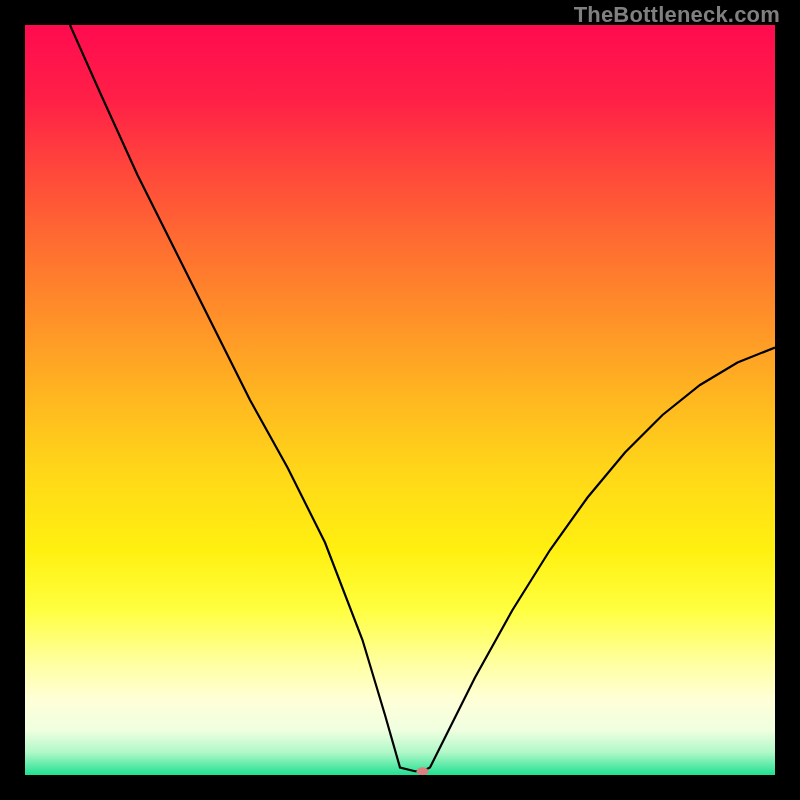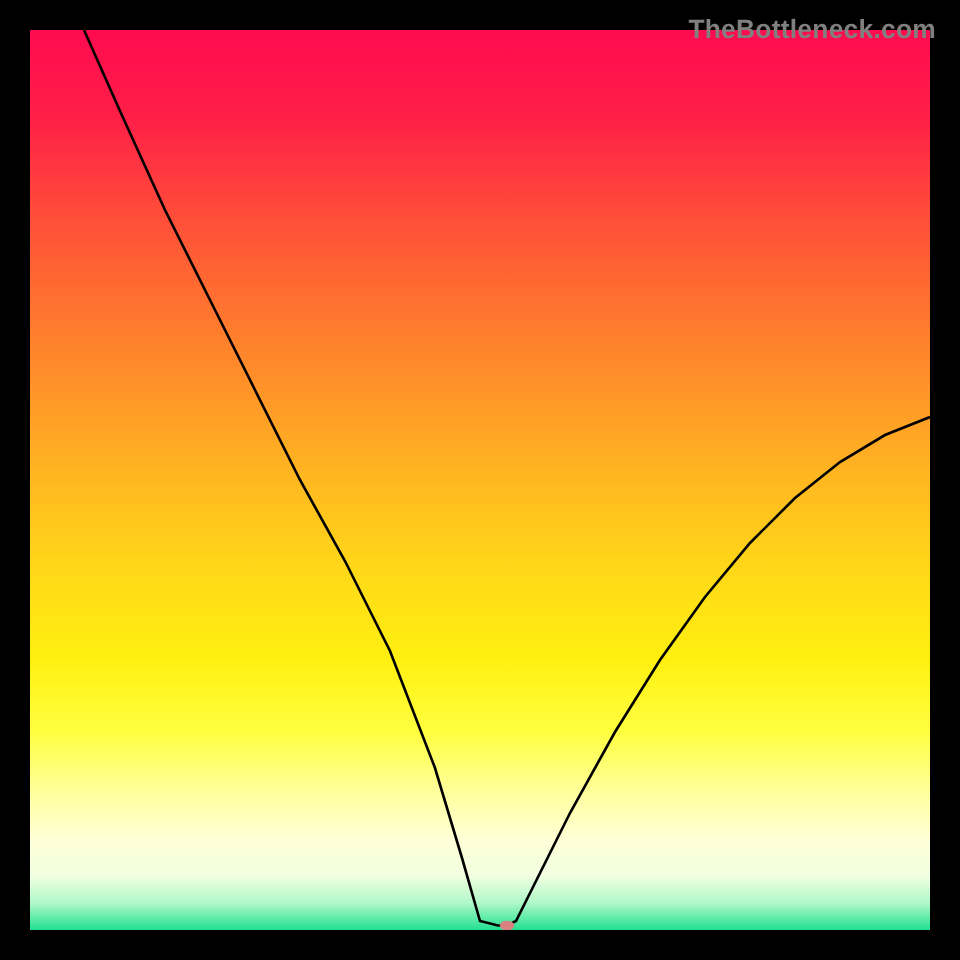--- a/index.html
+++ b/index.html
@@ -12,21 +12,21 @@
     overflow: hidden;
   }
   .frame {
     position: relative;
     width: 800px;
     height: 800px;
     background: #000000;
   }
   .watermark {
     position: absolute;
-    top: 12px;
+    top: 2px;
     right: 20px;
     color: #808080;
     font-size: 22px;
     font-weight: bold;
     letter-spacing: 0.2px;
     z-index: 10;
   }
   .plot-area {
     position: absolute;
     left: 25px;

